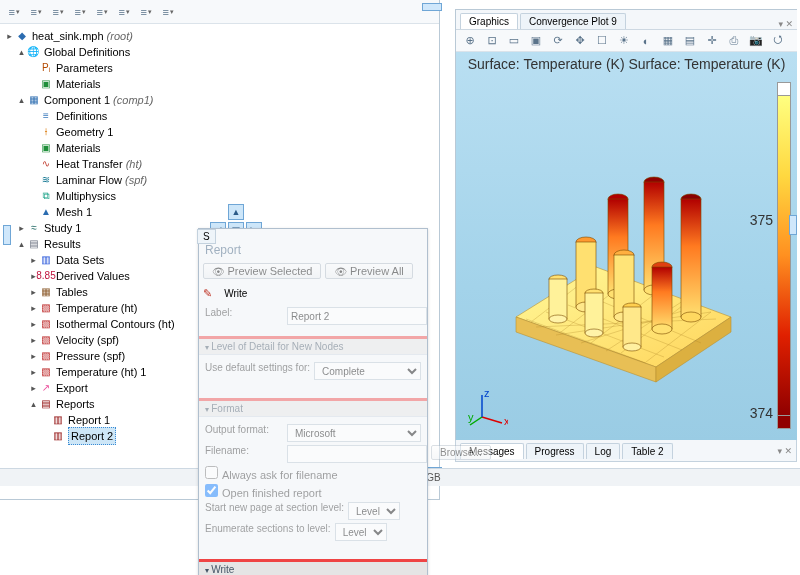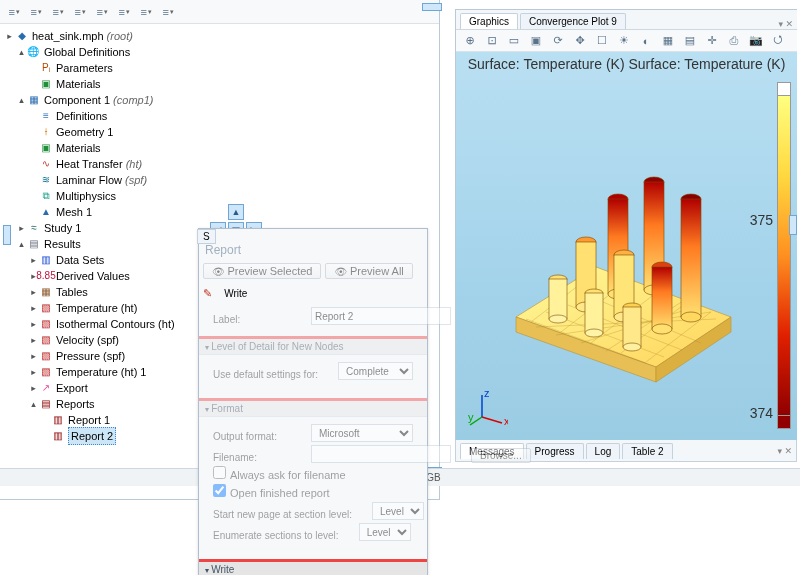--- a/index.html
+++ b/index.html
@@ -47,21 +47,21 @@
 
 
 .handle { position: absolute; background: #cfe7fb; border: 1px solid #6fa6d6; }
 .handle.h { width: 20px; height: 8px; } .handle.v { width: 8px; height: 20px; }
 
 
 #rep { position: absolute; left: 198px; top: 228px; width: 230px; background: #f6f8fa; border: 1px solid #b0bfce; box-shadow: 0 1px 3px rgba(0,0,0,.15); }
 .sec-h { background: #e5e5e5; border-top: 3px solid #ef4444; border-bottom: 1px solid #cfd9e2; padding: 2px 6px; font-size: 10px; color: #456; cursor: pointer; margin-top: 11px; }
 .sec-h::before { content: "▾ "; font-size: 8px; }
 .sec-b { padding: 4px 6px; }
-.row { display: flex; align-items: flex-end; margin: 3px 8px; gap: 20px; }
+.row { display: flex; align-items: flex-start; margin: 3px 0; gap: 4px; }
 .row label { font-size: 10px; color: #333; flex: 0 0 78px; }
 .row label.auto { flex: 0 0 auto; }
 select,input[type=text] { font-size: 10px; border: 1px solid #b9c6d1; background: #fff; height: 18px; padding: 0 3px; }
 select { flex: 1; } input[type=text] { flex: 1; }
 .btn { font-size: 10px; border: 1px solid #aeb9c4; background: linear-gradient(#fdfdfd,#eceff2); padding: 1px 8px; border-radius: 2px; cursor: pointer; }
 .cb input { margin-right: 4px; }
 .faded { opacity: 0.45; }
 .rep-tb { display: flex; gap: 4px; padding: 4px; }
 .rep-tab { position: absolute; top: 0; left: -2px; background: #eef4f9; border: 1px solid #c4d2de; padding: 1px 5px; font-size: 10px; }
 

